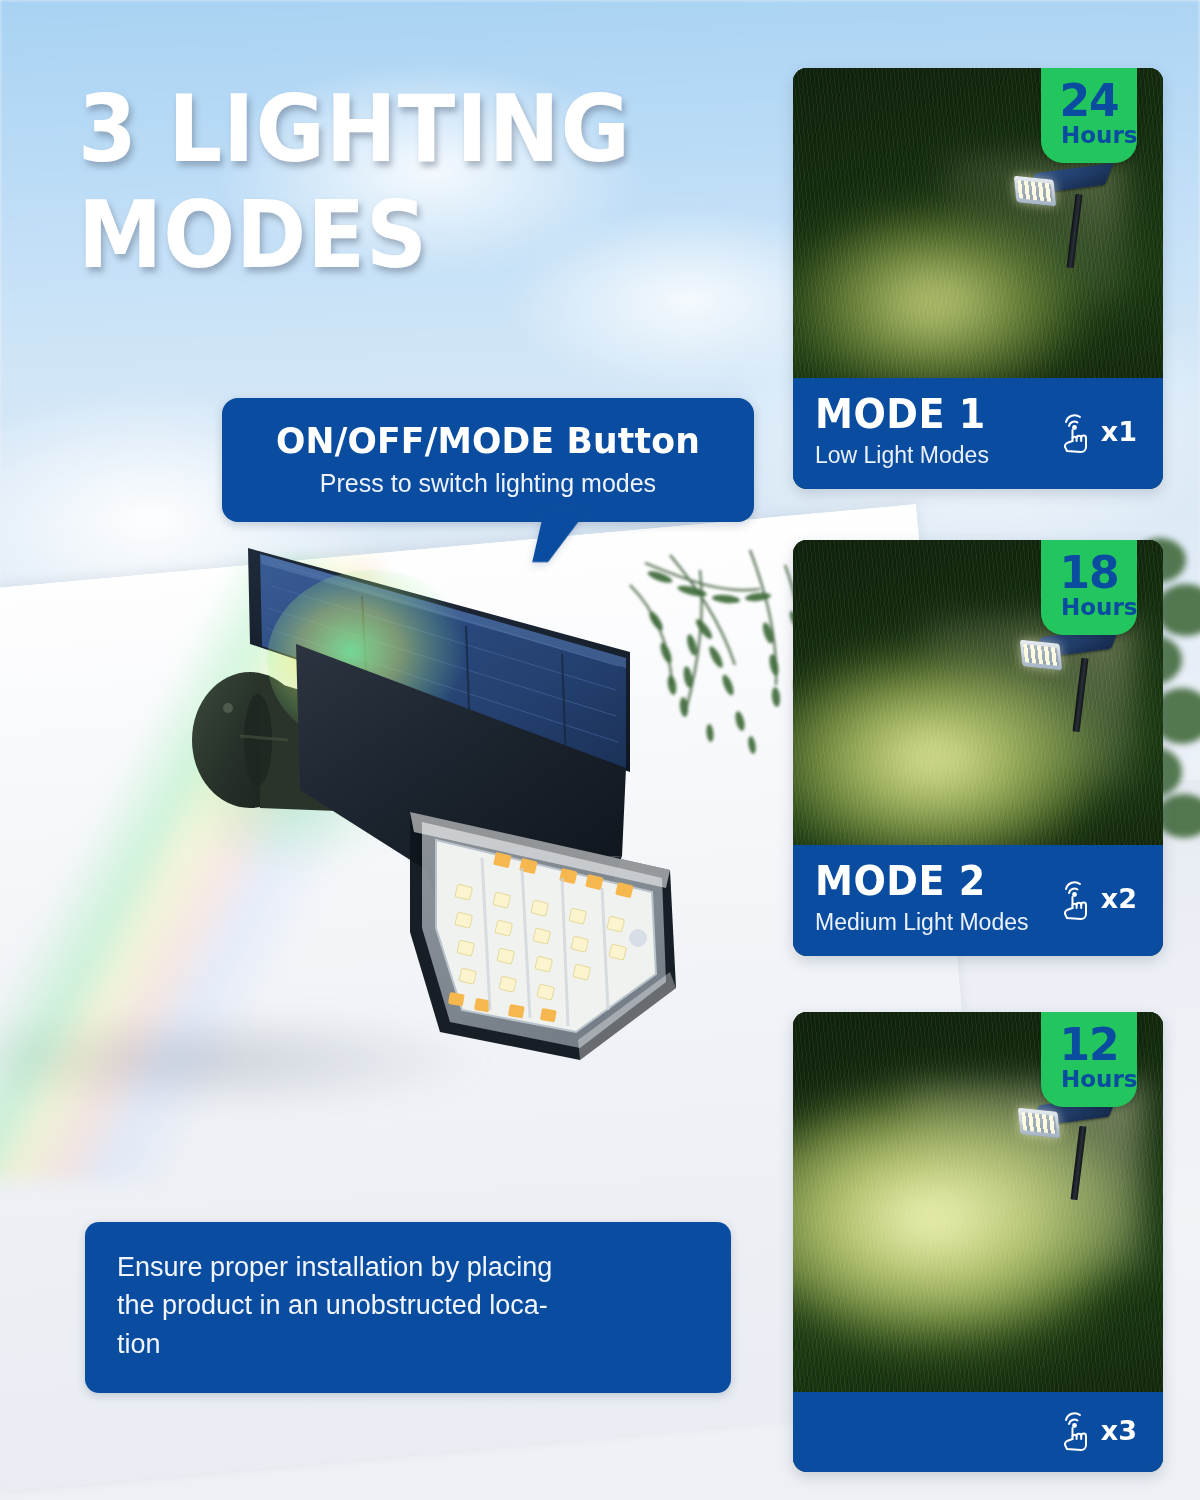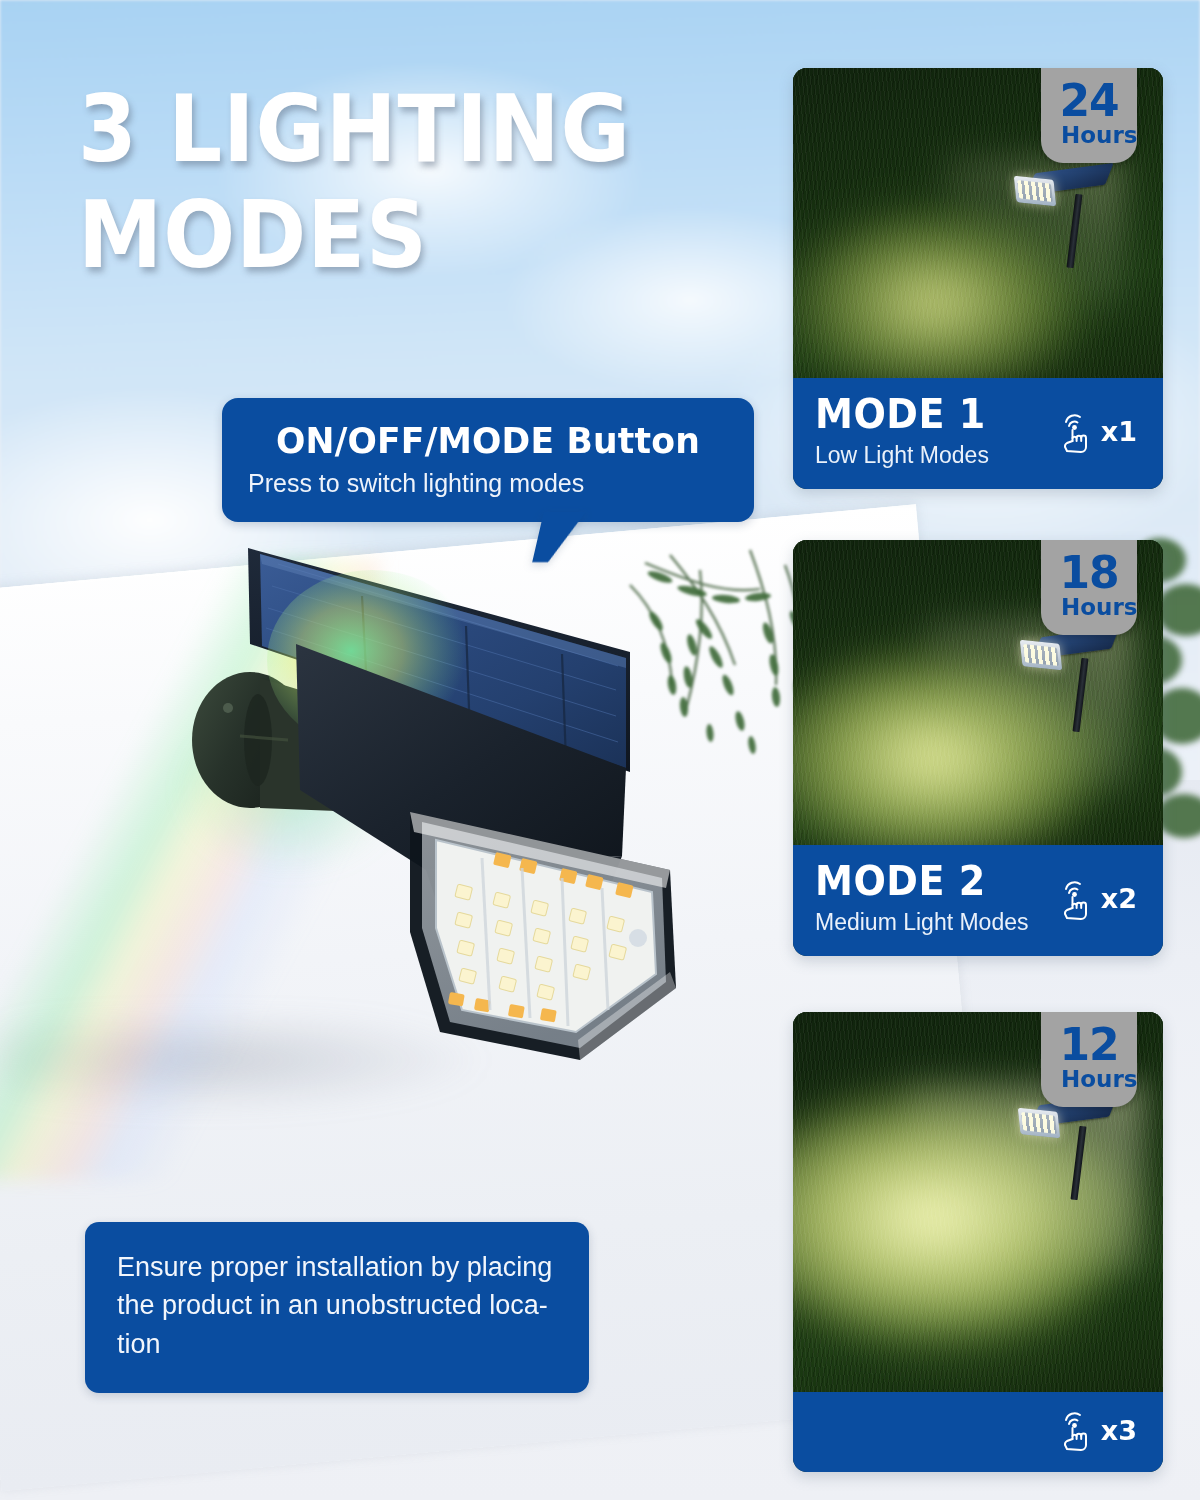--- a/index.html
+++ b/index.html
@@ -100,40 +100,40 @@
     border-radius: 16px;
     padding: 22px 26px 24px;
     box-shadow: 0 3px 10px rgba(35,60,95,.22);
   }
   .bubble-title {
     color: #fff; font-family: "DejaVu Sans", sans-serif;
     font-weight: 700; font-size: 36px; text-align: center;
     letter-spacing: .2px; transform: scaleX(.96); transform-origin: center;
   }
   .bubble-sub {
-    color: #eef3fb; font-size: 25px; text-align: left;
+    color: #eef3fb; font-size: 25px; text-align: center;
     margin-top: 8px; font-weight: 400;
   }
   .bubble-tail {
     position: absolute; left: 538px; top: 512px;
     width: 0; height: 0;
     border-left: 16px solid #0a4da0;
     border-right: 26px solid transparent;
     border-top: 50px solid #0a4da0;
     border-bottom: 0;
     transform: skewX(-13deg);
     filter: drop-shadow(0 3px 4px rgba(35,60,95,.18));
   }
 
   
   .product { position: absolute; left: 110px; top: 540px; width: 660px; height: 520px; }
 
   
   .note {
-    position: absolute; left: 85px; top: 1222px; width: 504px;
+    position: absolute; left: 85px; top: 1222px; width: 646px;
     background: #0a4da0;
     border-radius: 14px;
     padding: 26px 32px 30px;
     box-shadow: 0 3px 10px rgba(35,60,95,.20);
   }
   .note-text {
     color: #f2f6fc; font-size: 27px; line-height: 1.42; font-weight: 400;
     white-space: pre-line;
   }
 
@@ -196,21 +196,21 @@
     width: 7px; height: 74px;
     background: linear-gradient(90deg, #0d1014, #2a3038 55%, #10141a);
     transform: rotate(7deg);
     border-radius: 1px;
   }
 
   
   .hours-badge {
     position: absolute; top: 0;
     width: 96px;
-    background: #a3a3a3;
+    background: #22c55e;
     border-radius: 0 0 22px 22px;
     padding: 13px 0 13px;
     text-align: center;
     box-shadow: 0 2px 6px rgba(0,0,0,.25);
   }
   .hours-num {
     display: block;
     color: #0a4da0;
     font-family: "DejaVu Sans", sans-serif;
     font-weight: 700;

